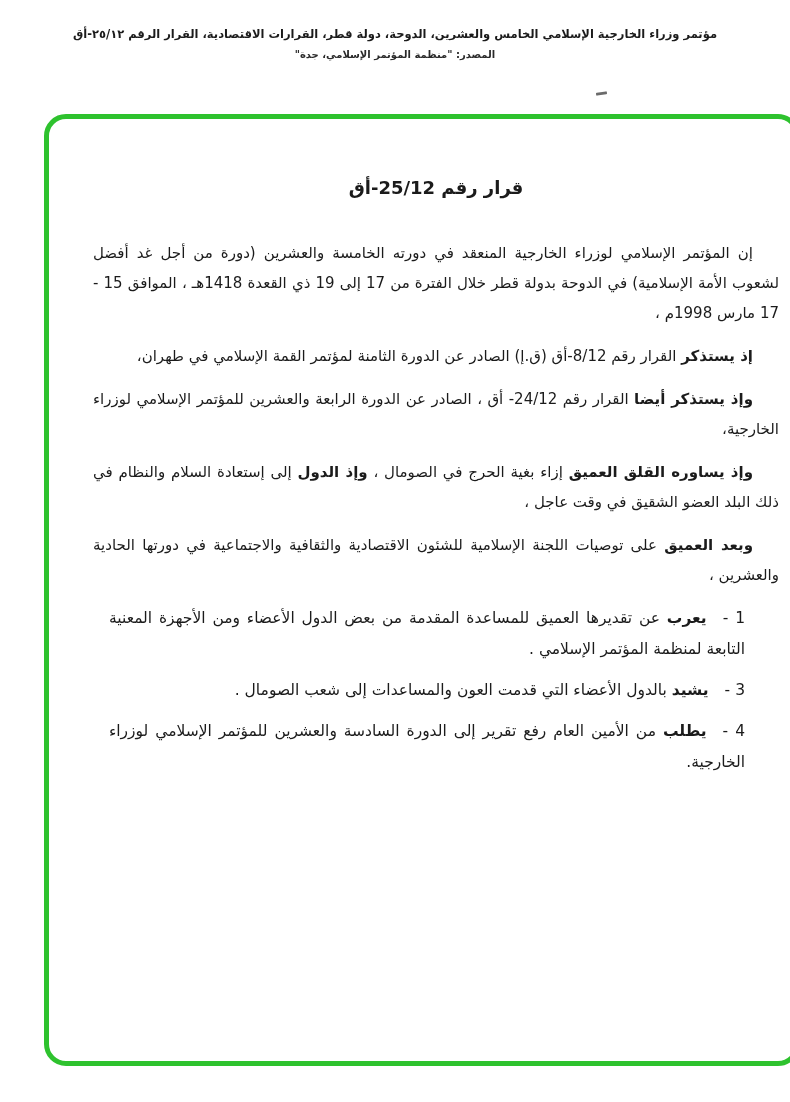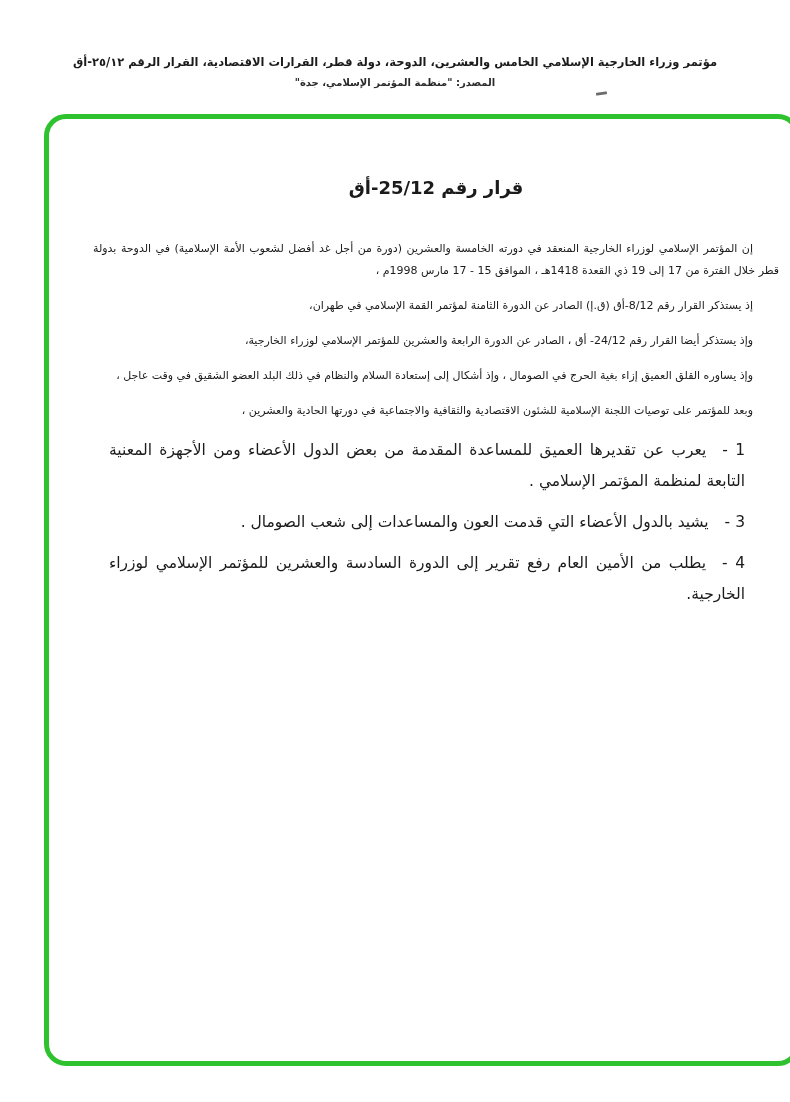--- a/index.html
+++ b/index.html
@@ -20,21 +20,20 @@
   
   .top-header{
     direction:rtl;
     text-align:center;
     padding-top:26px;
   }
   .hline1{
     font-size:11.5px;
     font-weight:bold;
     line-height:1.5;
-    margin-top:28px;
   }
   .hline2{
     font-size:10px;
     font-weight:bold;
     margin-top:6px;
     color:#2a2a2a;
   }
   
   .frame{
     position:absolute;
@@ -50,28 +49,28 @@
     width:100%;
   }
   .title{
     text-align:center;
     font-weight:bold;
     font-size:18px;
     line-height:1.85;
     margin:0 0 34px 0;
   }
   .para{
-    font-size:11px;
+    font-size:15px;
     line-height:2.0;
     text-align:justify;
     text-indent:26px;
     margin:0 0 13px 0;
   }
   .lead{
-    font-weight:normal;
+    font-weight:bold;
   }
   .items{
     margin-top:8px;
   }
   .item{
     font-size:15.5px;
     line-height:2.0;
     text-align:justify;
     margin:0 0 10px 16px;
     padding-right:34px;
@@ -108,23 +107,23 @@
     <div class="title">
       <div>قرار رقم 25/12-أق</div>
     </div>
 
     <p class="para"><span class="lead"></span><span>إن المؤتمر الإسلامي لوزراء الخارجية المنعقد في دورته الخامسة والعشرين (دورة من أجل غد أفضل لشعوب الأمة الإسلامية) في الدوحة بدولة قطر خلال الفترة من 17 إلى 19 ذي القعدة 1418هـ ، الموافق 15 - 17 مارس 1998م ،</span></p>
 
     <p class="para"><span class="lead">إذ يستذكر</span><span> القرار رقم 8/12-أق (ق.إ) الصادر عن الدورة الثامنة لمؤتمر القمة الإسلامي في طهران،</span></p>
 
     <p class="para"><span class="lead">وإذ يستذكر أيضا</span><span> القرار رقم 24/12- أق ، الصادر عن الدورة الرابعة والعشرين للمؤتمر الإسلامي لوزراء الخارجية،</span></p>
 
-    <p class="para"><span class="lead">وإذ يساوره القلق العميق</span><span> إزاء بغية الحرج في الصومال ، </span><span class="lead">وإذ أشكال</span><span> إلى إستعادة السلام والنظام في ذلك البلد العضو الشقيق في وقت عاجل ،</span></p>
+    <p class="para"><span class="lead">وإذ يساوره القلق العميق</span><span> إزاء بغية الحرج في الصومال ، </span><span class="lead">وإذ الدول</span><span> إلى إستعادة السلام والنظام في ذلك البلد العضو الشقيق في وقت عاجل ،</span></p>
 
-    <p class="para"><span class="lead">وبعد للمؤتمر</span><span> على توصيات اللجنة الإسلامية للشئون الاقتصادية والثقافية والاجتماعية في دورتها الحادية والعشرين ،</span></p>
+    <p class="para"><span class="lead">وبعد العميق</span><span> على توصيات اللجنة الإسلامية للشئون الاقتصادية والثقافية والاجتماعية في دورتها الحادية والعشرين ،</span></p>
 
 
     <div class="items">
 
       <p class="item"><span class="marker">1 -</span><span class="lead">يعرب</span><span> عن تقديرها العميق للمساعدة المقدمة من بعض الدول الأعضاء ومن الأجهزة المعنية التابعة لمنظمة المؤتمر الإسلامي .</span></p>
 
 
       <p class="item"><span class="marker">3 -</span><span class="lead">يشيد</span><span> بالدول الأعضاء التي قدمت العون والمساعدات إلى شعب الصومال .</span></p>
 
       <p class="item"><span class="marker">4 -</span><span class="lead">يطلب</span><span> من الأمين العام رفع تقرير إلى الدورة السادسة والعشرين للمؤتمر الإسلامي لوزراء الخارجية.</span></p>

